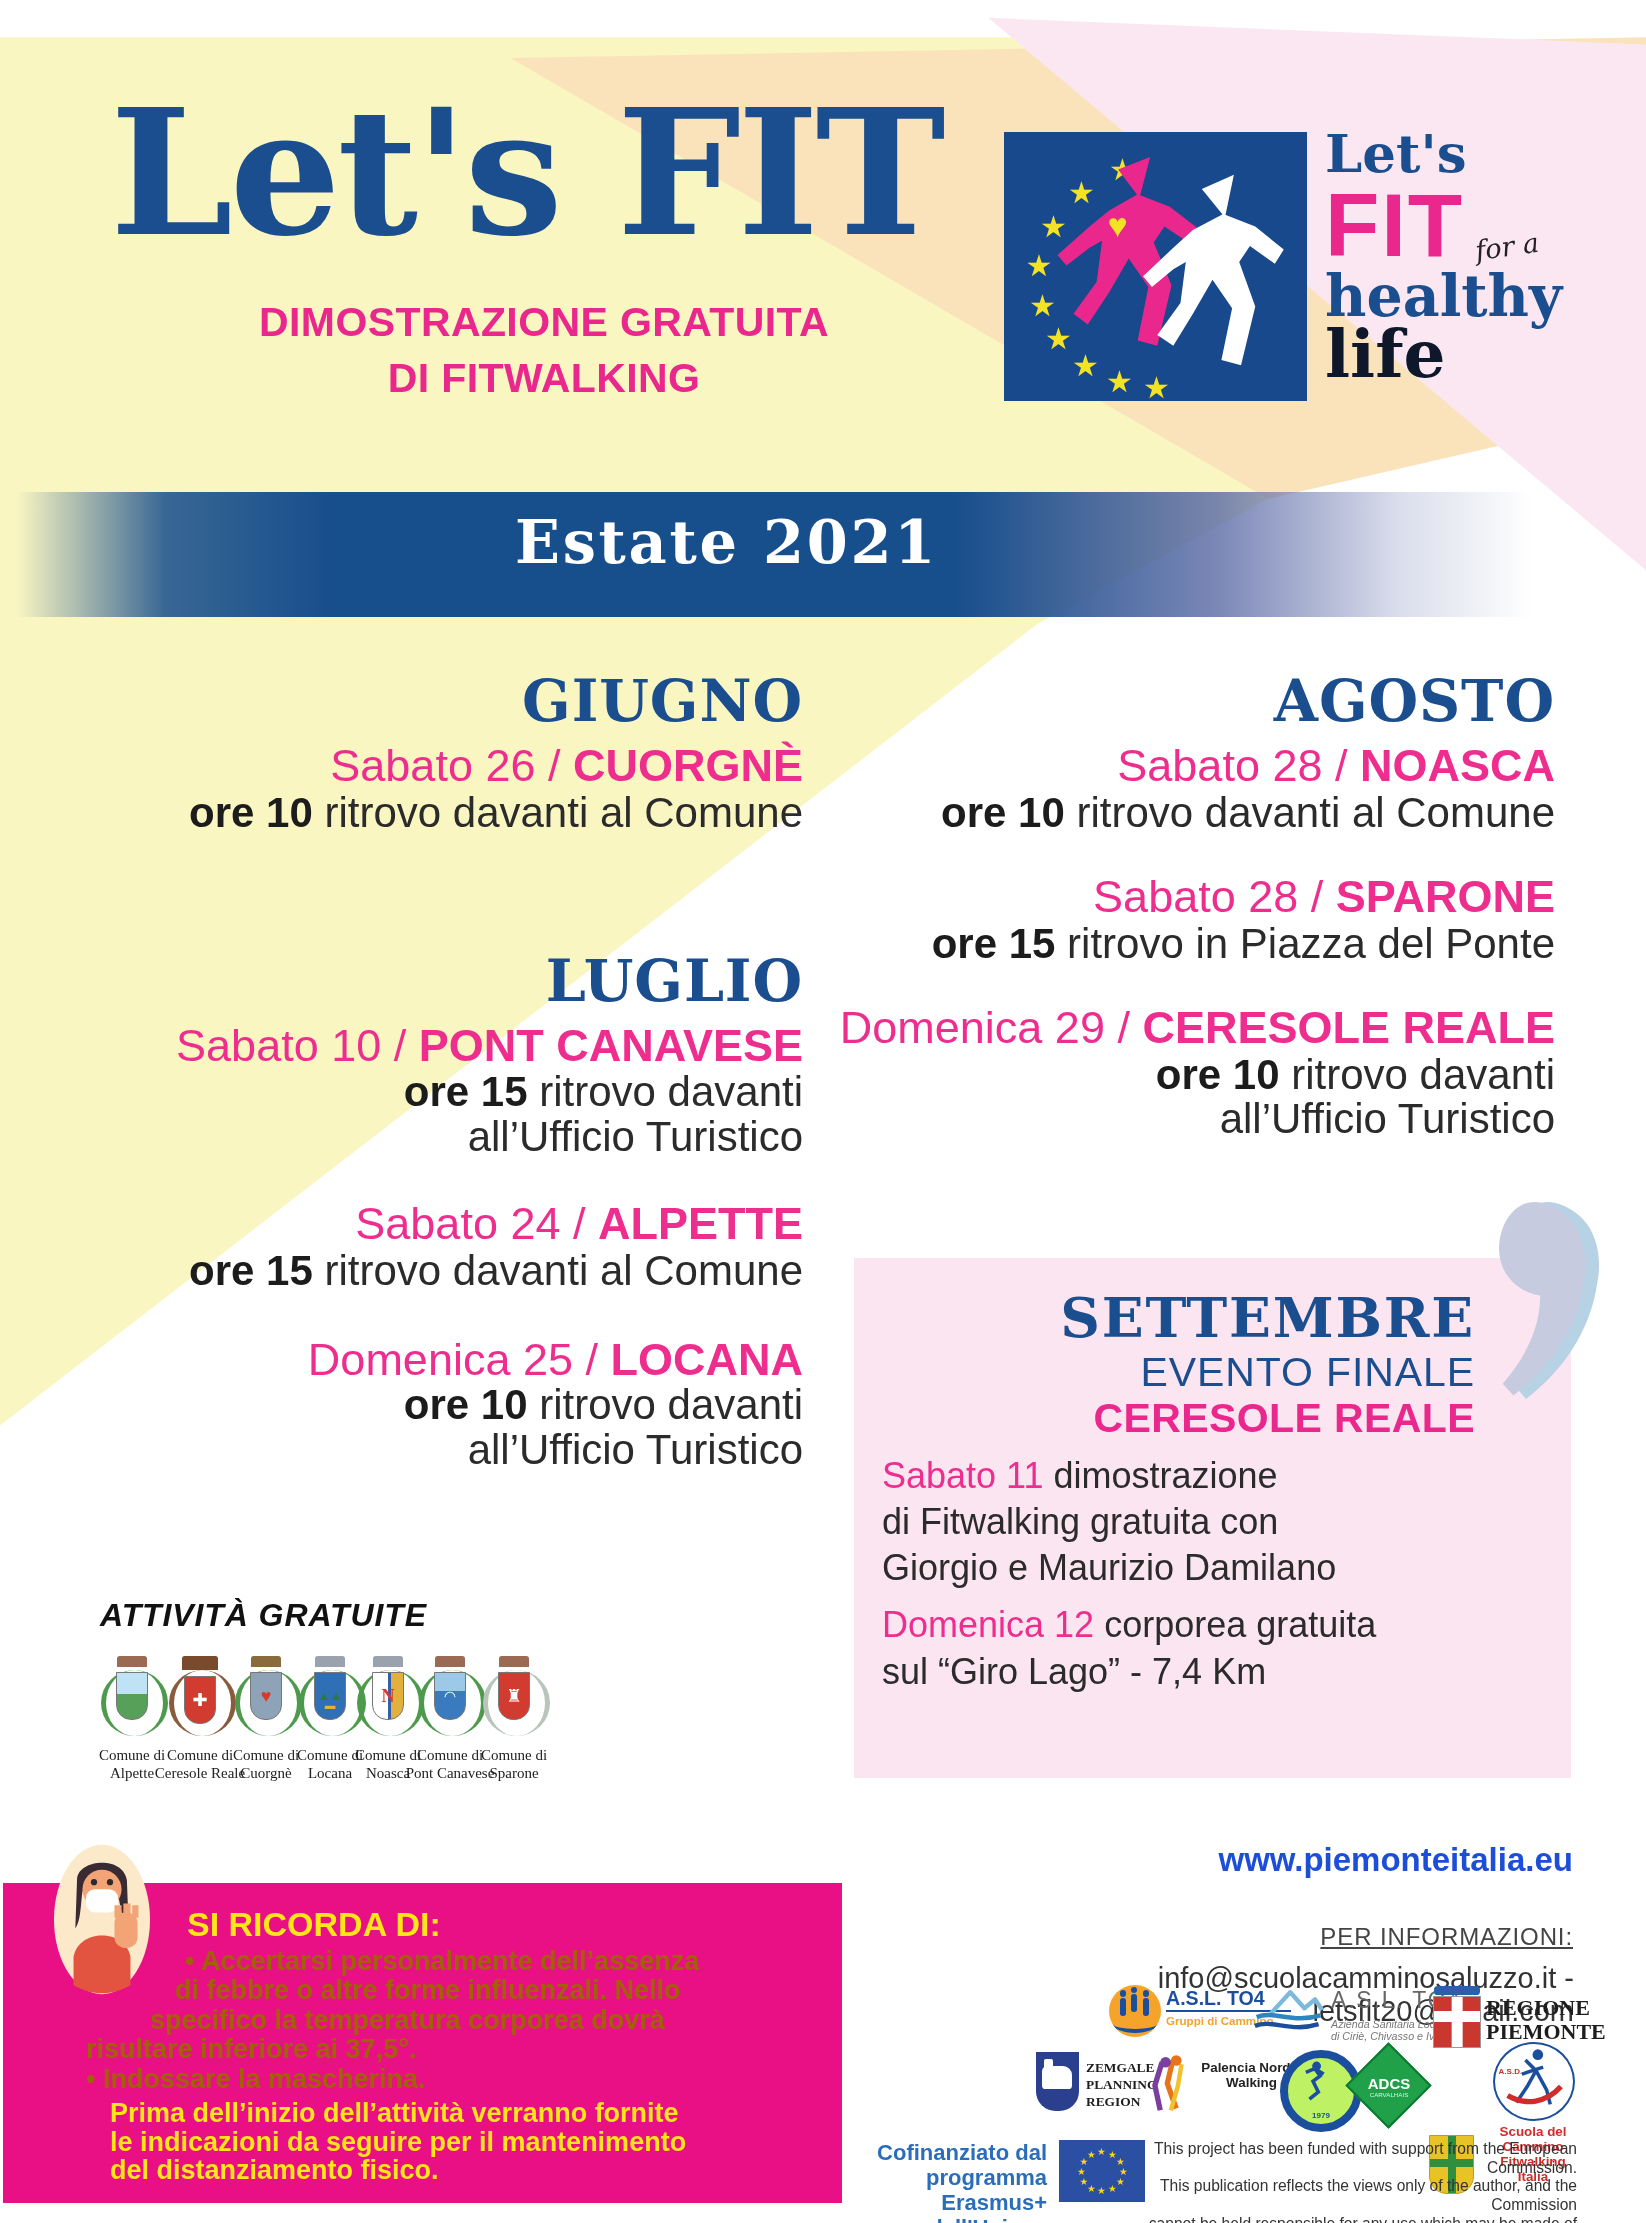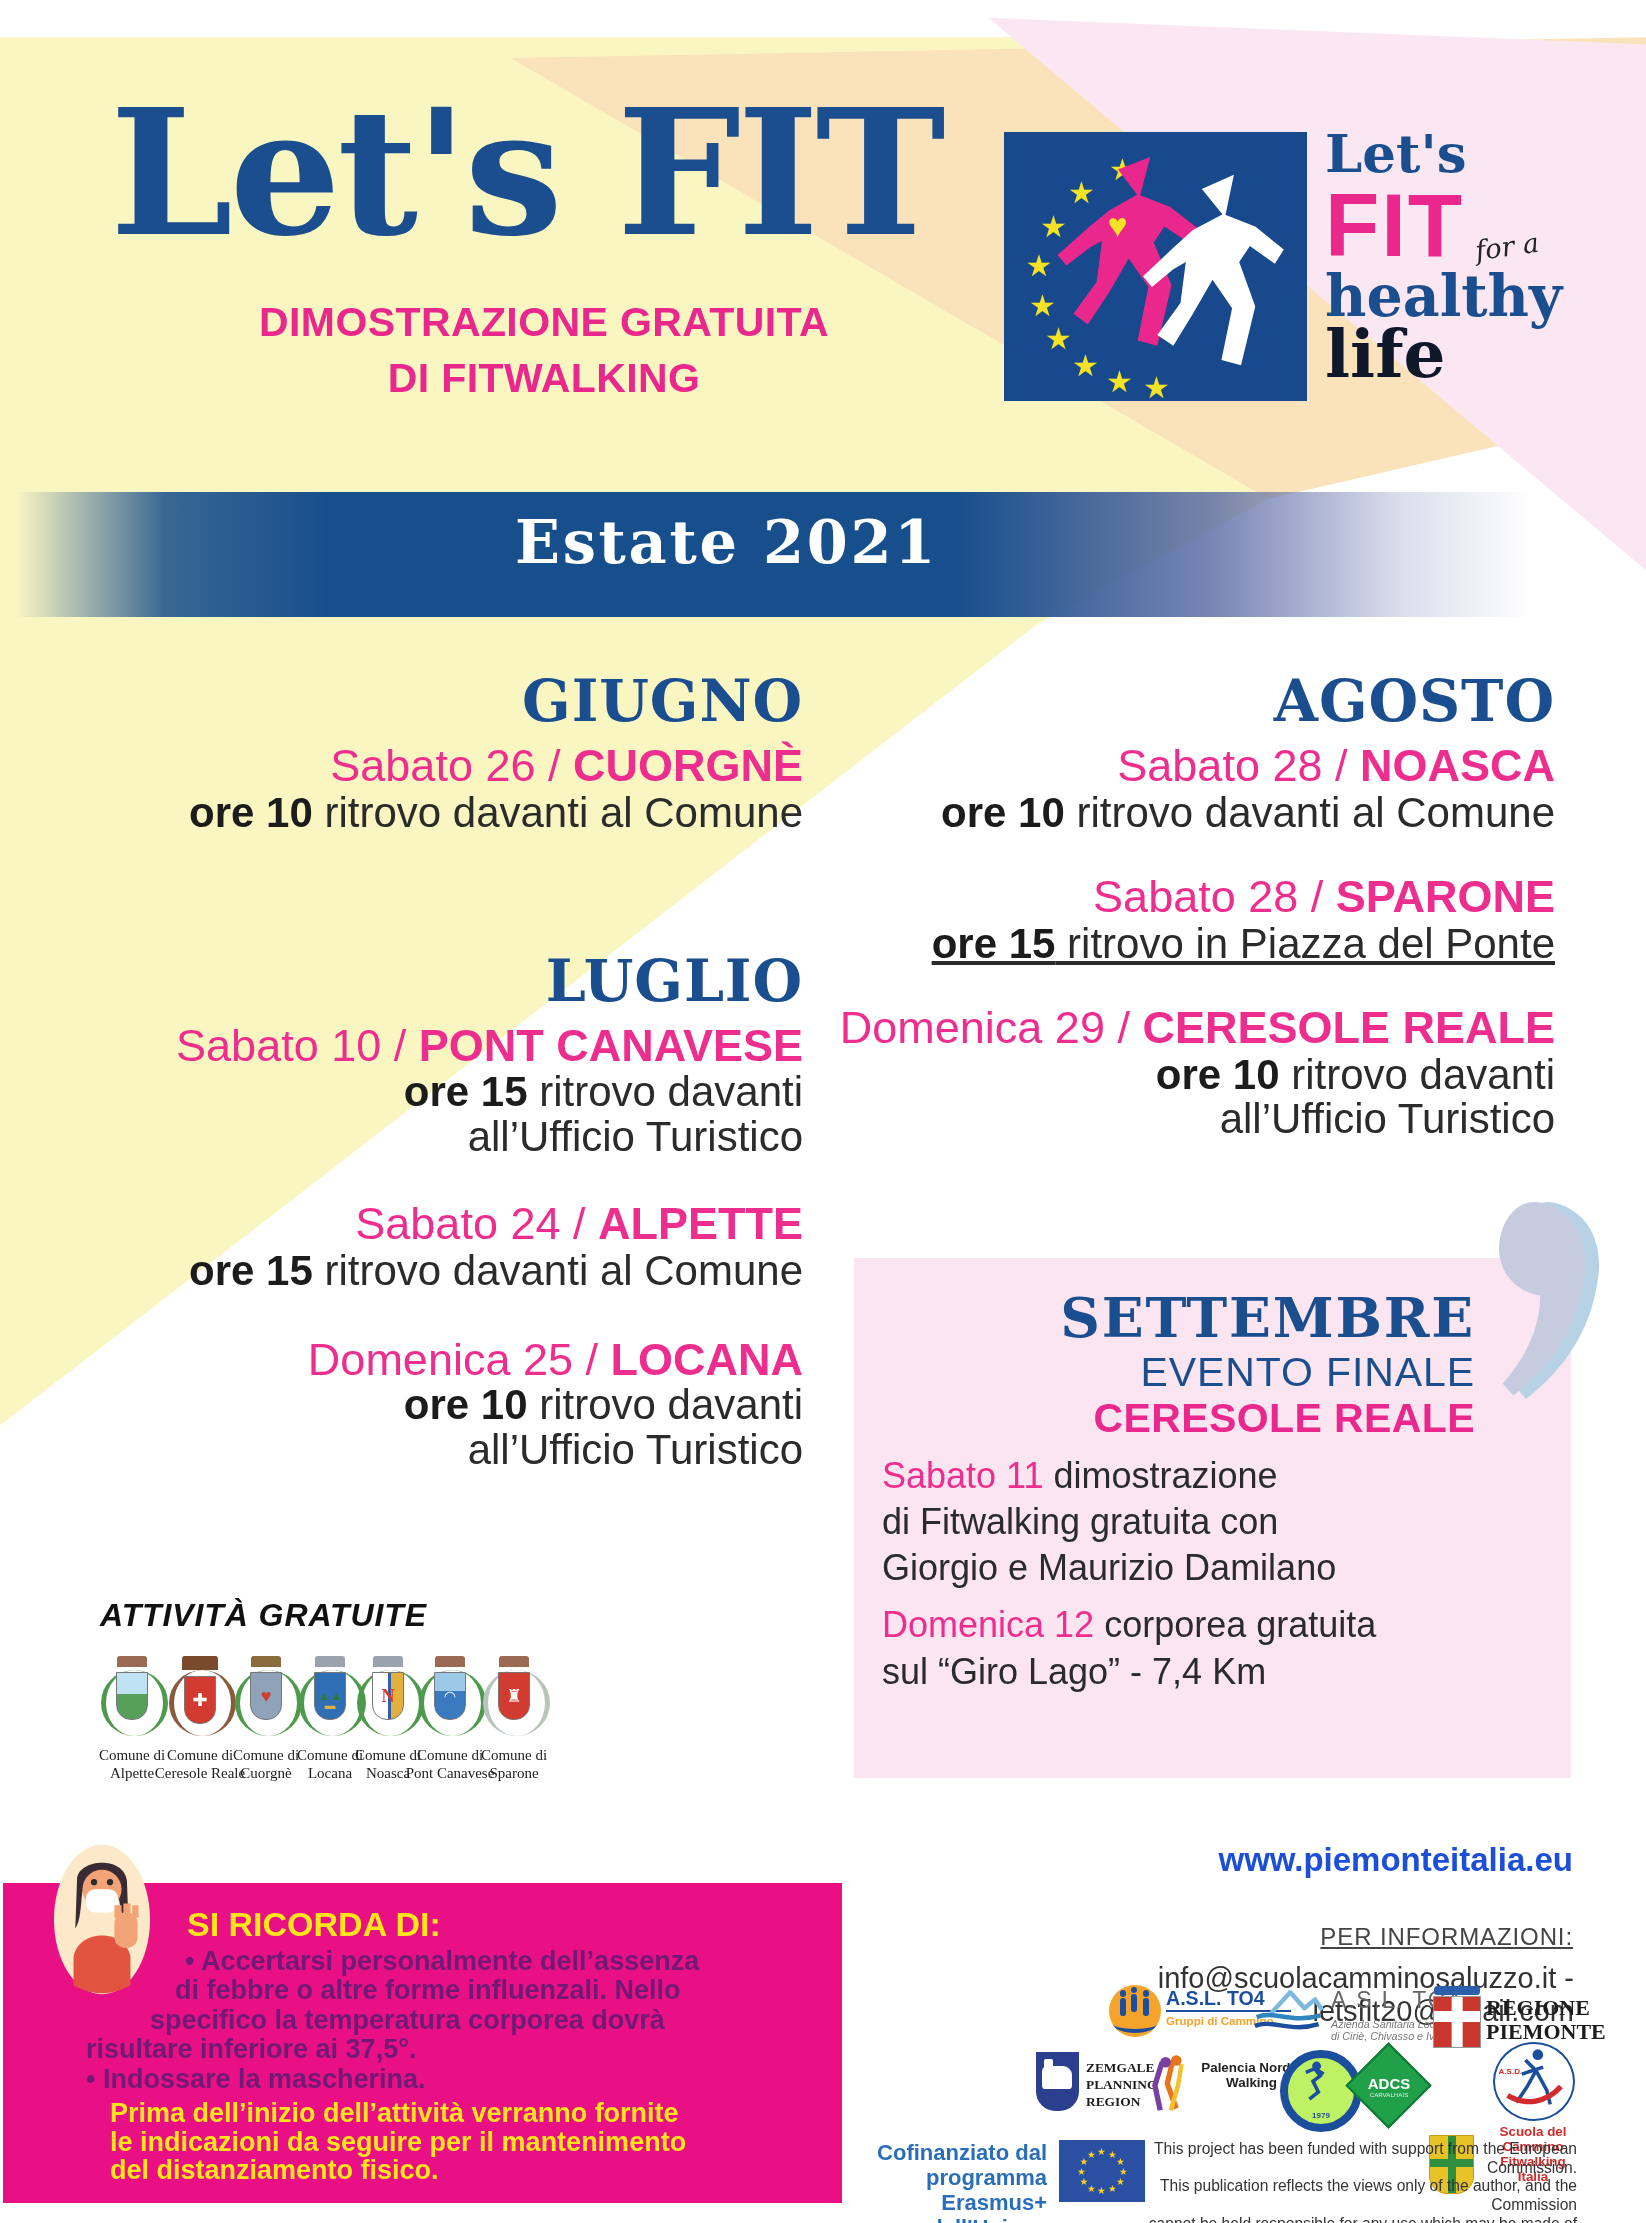--- a/index.html
+++ b/index.html
@@ -53,21 +53,21 @@
   .crown{position:absolute;left:50%;top:0;transform:translateX(-50%);width:30px;height:10.7px;background:#9a6b52;border-radius:2.7px 2.7px 0 0;}
   .wreath{position:absolute;left:2.7px;top:14.3px;width:57px;height:66px;border-left:5.3px solid #4d9a4d;border-right:5.3px solid #4d9a4d;border-radius:50%;}
   .wreath.silver{border-color:#b9c4bb;}
   .wreath.brown{border-color:#8a5a3c;}
   .shield{position:absolute;left:50%;top:16px;transform:translateX(-50%);width:30px;height:46px;border-radius:0 0 15px 15px;border:0.9px solid #777;
           display:flex;align-items:center;justify-content:center;font-size:18px;line-height:18px;overflow:hidden;}
   .crest-label{font-family:"Liberation Serif",serif;font-size:15px;line-height:18.7px;color:#222;margin-top:3.6px;}
   
   .notice-box{left:2.7px;top:1883px;width:839px;height:320px;background:#e90f84;}
   .notice-title{left:187px;top:1905px;font-size:34px;font-weight:800;color:#ffe519;}
-  .nline{position:absolute;font-size:27px;line-height:29px;color:#701a75;font-weight:600;}
+  .nline{position:absolute;font-size:27px;line-height:29px;color:#a16207;font-weight:600;}
   .nfoot{position:absolute;left:110px;font-size:27px;line-height:28.5px;color:#ffe519;font-weight:800;}
   
   .website{left:891px;top:1841px;width:682px;text-align:right;font-size:33px;font-weight:800;color:#1d4ed8;}
   .perinfo{left:891px;top:1923px;width:682px;text-align:right;font-size:24px;color:#444;letter-spacing:0.9px;text-decoration:underline;}
   .emails{left:891px;top:1962px;width:683px;text-align:right;font-size:29px;color:#333;}
   .ptext{color:#333;}
   .serifsm{font-family:"Liberation Serif",serif;font-weight:bold;color:#1d1d1d;}
   .eras-text{left:838px;top:2140px;width:209px;text-align:right;font-size:22px;line-height:25px;color:#2a6ebb;font-weight:600;}
   .disc{left:1114px;top:2140px;width:463px;text-align:right;font-size:15.6px;line-height:18.7px;color:#333;}
   .euflag{left:1059px;top:2140px;width:86px;height:62px;background:#2b4fa2;}
@@ -169,21 +169,21 @@
   <div class="abs col-r month slab" style="top:667px;">AGOSTO</div>
   <div class="abs col-r dateline pinktx" style="top:742px;">
     <span>Sabato 28 / </span><span class="place">NOASCA</span>
   </div>
   <div class="abs col-r detail" style="top:790px;">
     <span class="orebold">ore 10</span><span> ritrovo davanti al Comune</span>
   </div>
   <div class="abs col-r dateline pinktx" style="top:873px;">
     <span>Sabato 28 / </span><span class="place">SPARONE</span>
   </div>
-  <div class="abs col-r detail" style="top:921px;text-decoration:underline;">
+  <div class="abs col-r detail" style="top:921px;">
     <span class="orebold">ore 15</span><span> ritrovo in Piazza del Ponte</span>
   </div>
   <div class="abs col-r dateline pinktx" style="top:1004px;">
     <span>Domenica 29 / </span><span class="place">CERESOLE REALE</span>
   </div>
   <div class="abs col-r detail" style="top:1052px;">
     <span class="orebold">ore 10</span><span> ritrovo davanti</span>
   </div>
   <div class="abs col-r detail" style="top:1096px;">all’Ufficio Turistico</div>
 

